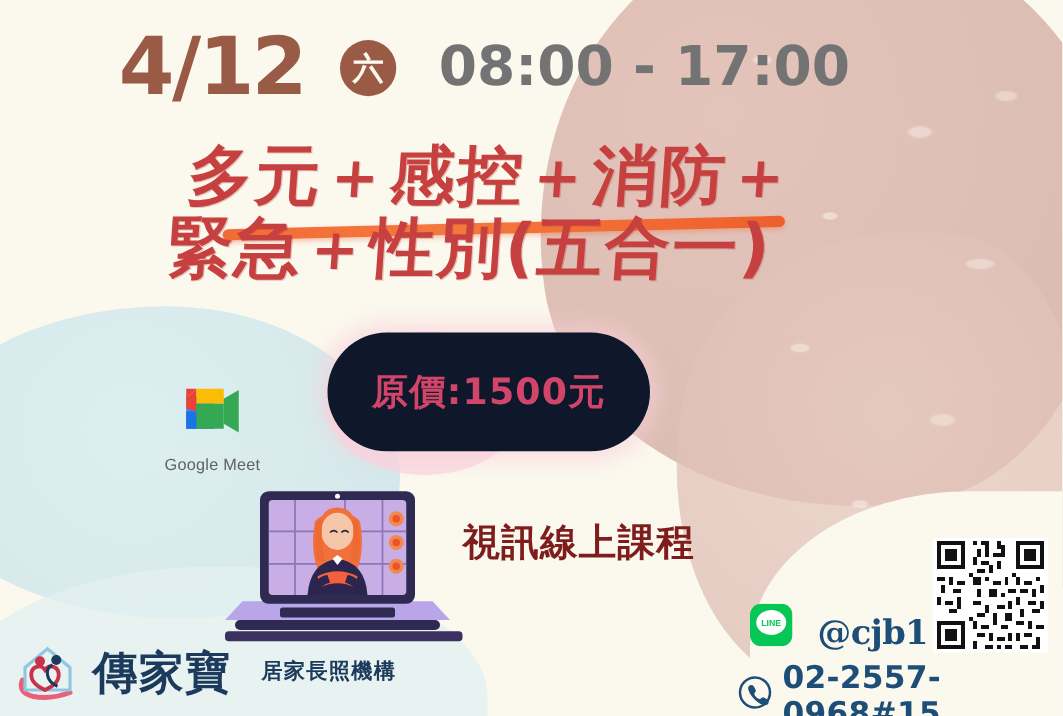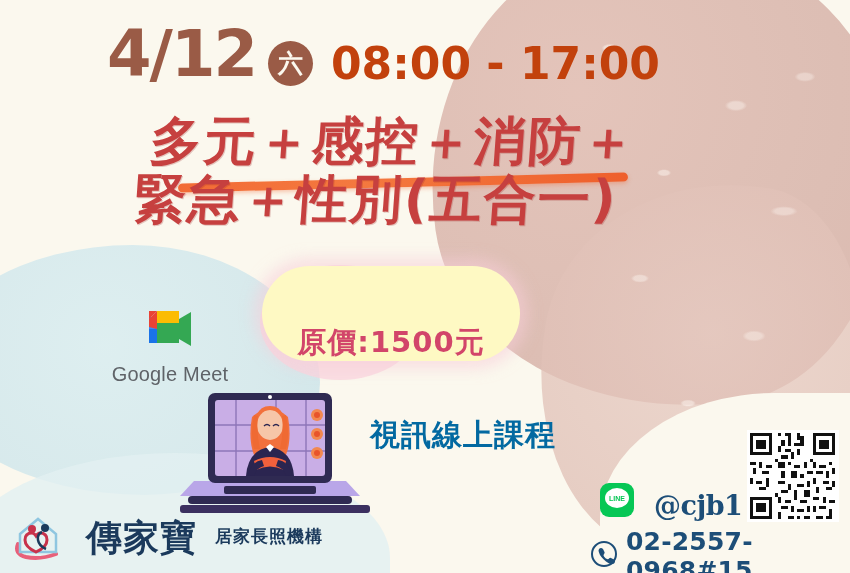--- a/index.html
+++ b/index.html
@@ -60,34 +60,34 @@
     border-radius:50% 50% 0 0 / 70% 70% 0 0;
     opacity:.8;
   }
   .bg-pinkdot{
     position:absolute;left:260px;top:265px;width:160px;height:115px;
     background:#f9d4de;border-radius:50%;opacity:.75;
   }
 
   
   .header-row{
-    position:absolute;left:95px;top:22px;display:flex;align-items:flex-end;gap:12px;margin-left:12px;
+    position:absolute;left:95px;top:22px;display:flex;align-items:center;gap:28px;
   }
   .date-text{
     font-size:64px;font-weight:bold;color:#9a5b46;letter-spacing:-2px;
     font-family:"DejaVu Sans",sans-serif;line-height:1;
   }
   .day-badge{
     width:45px;height:45px;border-radius:50%;background:#9a5b46;
     display:flex;align-items:center;justify-content:center;
     color:#fbf8ee;font-size:25px;font-weight:bold;line-height:1;
     font-family:"DejaVu Sans",sans-serif;
   }
   .time-text{
-    font-size:44px;font-weight:bold;color:#c2410c;letter-spacing:0px;
+    font-size:44px;font-weight:bold;color:#737373;letter-spacing:0px;
     font-family:"DejaVu Sans",sans-serif;line-height:1;margin-left:6px;
   }
 
   
   .title-wrap{position:absolute;left:150px;top:112px;width:600px;}
   .title-line{
     font-size:52px;font-weight:bold;color:#c6403f;
     font-family:"DejaVu Sans",sans-serif;
     letter-spacing:2px;line-height:1.12;
     transform:skewX(-4deg);
@@ -97,22 +97,22 @@
   .title-underline{
     position:absolute;left:28px;top:66px;width:450px;height:9px;
     background:linear-gradient(90deg,#f26b35 0%,#f4793f 40%,#ee5f2c 100%);
     border-radius:6px;transform:rotate(-1.4deg);
     box-shadow:0 2px 4px rgba(240,100,50,.35);
   }
 
   
   .price-badge{
     position:absolute;left:262px;top:266px;width:258px;height:95px;
-    background:#fef9c3;border-radius:48px;
-    display:flex;flex-direction:column;align-items:center;justify-content:flex-end;
+    background:#0f172a;border-radius:48px;
+    display:flex;flex-direction:column;align-items:center;justify-content:center;
     box-shadow:0 0 14px 8px rgba(248,205,217,.55);
   }
   .price-line{
     font-size:29px;font-weight:bold;color:#d2456a;
     font-family:"DejaVu Sans",sans-serif;line-height:1.28;letter-spacing:1px;
   }
 
   
   .signup{position:absolute;left:645px;top:270px;width:130px;text-align:center;}
   .signup-line{
@@ -123,54 +123,54 @@
     display:flex;align-items:center;justify-content:center;gap:2px;margin-top:4px;
   }
   .signup-plus1{
     font-size:62px;font-weight:bold;color:#b4123c;
     font-family:"DejaVu Sans",sans-serif;line-height:1;
   }
 
   
   .gmeet{position:absolute;left:95px;top:305px;text-align:center;width:150px;}
   .gmeet-label{
-    font-size:20px;color:#5f6368;font-family:"Liberation Sans",sans-serif;
+    font-size:13px;color:#5f6368;font-family:"Liberation Sans",sans-serif;
     margin-top:4px;letter-spacing:.2px;
   }
 
   
   .laptop{position:absolute;left:180px;top:385px;}
 
   
   .course-text{position:absolute;left:370px;top:412px;}
   .course-line{
-    font-size:30px;font-weight:bold;color:#0369a1;
+    font-size:30px;font-weight:bold;color:#7f1d1d;
     font-family:"DejaVu Sans",sans-serif;line-height:1.5;letter-spacing:1px;
   }
 
   
   .line-row{position:absolute;left:600px;top:483px;display:flex;align-items:flex-end;gap:20px;}
   .line-id{
     font-size:27px;font-weight:bold;color:#1d4e78;
     font-family:"DejaVu Serif",serif;letter-spacing:-.5px;
   }
   .phone-row{position:absolute;left:590px;top:527px;display:flex;align-items:center;gap:8px;}
   .phone-text{
     font-size:25px;font-weight:bold;color:#1d4e78;
     font-family:"DejaVu Sans",sans-serif;letter-spacing:.2px;
   }
   .qr{position:absolute;left:745px;top:430px;width:95px;height:92px;}
 
   
-  .brand{position:absolute;left:8px;top:508px;display:flex;align-items:center;gap:16px;}
+  .brand{position:absolute;left:8px;top:508px;display:flex;align-items:center;gap:4px;}
   .brand-main{
     font-size:36px;font-weight:bold;color:#1b3a5c;
     font-family:"DejaVu Serif",serif;letter-spacing:1px;line-height:1;
   }
-  .brand-sub{display:flex;flex-direction:column;margin-left:2px;}
+  .brand-sub{display:flex;flex-direction:column;margin-left:20px;}
   .brand-sub div{
     font-size:17px;font-weight:bold;color:#1b3a5c;
     font-family:"DejaVu Serif",serif;line-height:1.25;letter-spacing:1px;
   }
   .footer-bar{
     position:absolute;left:180px;top:505px;width:190px;height:8px;
     background:#3b3060;border-radius:3px;
   }
 </style>
 </head>

